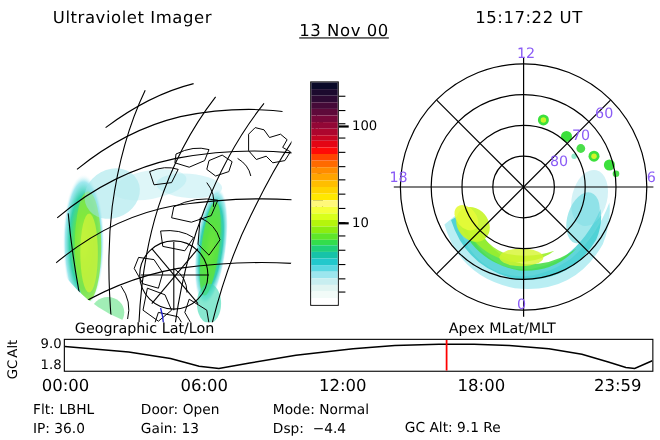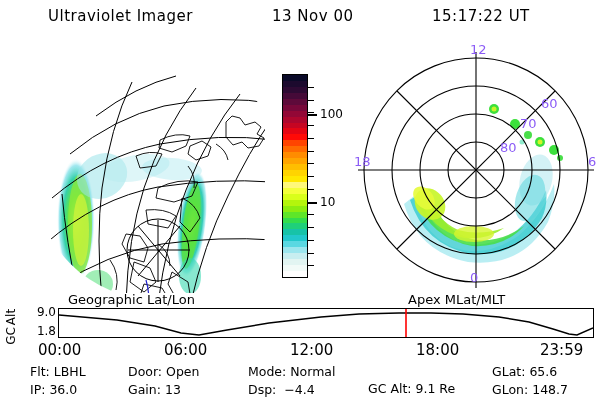--- a/index.html
+++ b/index.html
@@ -3,21 +3,21 @@
 <meta charset="utf-8">
 <style>
   html,body{margin:0;padding:0;background:#ffffff;}
   body{width:600px;height:400px;position:relative;overflow:hidden;
        font-family:"DejaVu Sans","Liberation Sans",sans-serif;color:#000;}
   .abs{position:absolute;}
   
   #header{top:4px;left:0;width:600px;height:26px;}
   #header span{position:absolute;font-size:15px;letter-spacing:0.5px;white-space:nowrap;}
   #hdr-title{left:48px;top:3px;}
-  #hdr-date{left:272px;top:3px;}
+  #hdr-date{left:272px;top:15px;text-decoration:underline;}
   #hdr-time{left:432px;top:3px;}
   
   #geo-panel{left:40px;top:48px;width:225px;height:245px;}
   #geo-svg{position:absolute;left:0;top:0;}
   
   #cbar-wrap{left:262px;top:60px;width:90px;height:230px;}
   #cbar-axislabel{position:absolute;left:-52px;top:78px;width:160px;
       transform:rotate(-90deg);text-align:center;font-size:12px;white-space:nowrap;}
   #cbar{position:absolute;left:20px;top:14px;width:26px;height:204px;
       border:1px solid #000;box-sizing:border-box;}
@@ -282,20 +282,18 @@
   <span style="left:290px">12:00</span>
   <span style="left:416px">18:00</span>
   <span style="left:540px">23:59</span>
 </div>
 
 <div id="footer" class="abs">
   <span class="r1 c1"><b style="font-weight:normal">Flt:</b> <i style="font-style:normal">LBHL</i></span>
   <span class="r1 c2"><b style="font-weight:normal">Door:</b> <i style="font-style:normal">Open</i></span>
   <span class="r1 c3"><b style="font-weight:normal">Mode:</b> <i style="font-style:normal">Normal</i></span>
   <span class="r1 c4"><b style="font-weight:normal">GC Alt:</b> <i style="font-style:normal">9.1 Re</i></span>
-  <span class="r1 c5"><b style="font-weight:normal">GLat:</b> <i style="font-style:normal">65.6</i></span>
 
   <span class="r2 c1"><b style="font-weight:normal">IP:</b> <i style="font-style:normal">36.0</i></span>
   <span class="r2 c2"><b style="font-weight:normal">Gain:</b> <i style="font-style:normal">13</i></span>
   <span class="r2 c3"><b style="font-weight:normal">Dsp:</b> &nbsp;<i style="font-style:normal">−4.4</i></span>
   <span class="r2 c4"><b style="font-weight:normal">Seq:</b> <i style="font-style:normal">39</i></span>
-  <span class="r2 c5"><b style="font-weight:normal">GLon:</b> <i style="font-style:normal">148.7</i></span>
 </div>
 
 </body></html>

